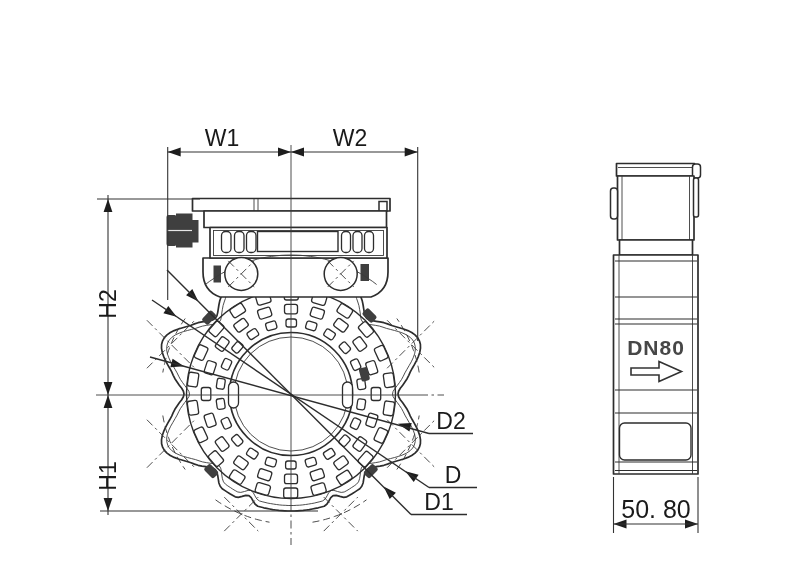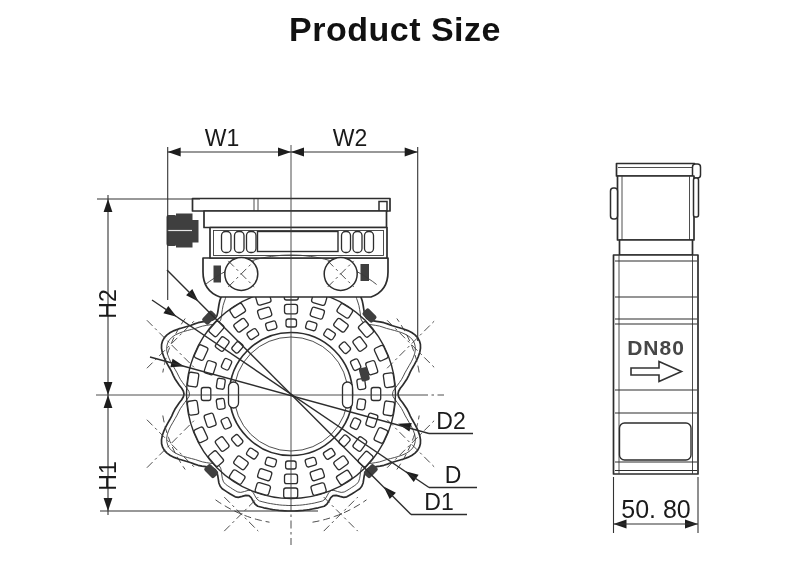--- a/index.html
+++ b/index.html
@@ -21,21 +21,20 @@
   .lbl50{font-size:25px;}
   .dn{font-family:"Liberation Sans",sans-serif;font-size:21px;font-weight:bold;fill:#474747;
       text-anchor:middle;letter-spacing:1px;}
   .arw{fill:#1d1d1d;stroke:none;}
   .wfill{fill:#fff;stroke:var(--line,#2d2d2d);stroke-width:1.5;}
 </style>
 </head>
 <body>
 
 <div class="canvas" style="--line: #2d2d2d; --cl: #3a3a3a; --dark: #3f3f3f; --bg: #ffffff;">
-  <div class="title">Product Size</div>
 
   <svg width="790" height="578" viewBox="0 0 790 578">
 
     <g>
 
       <g id="gen-body">
           <path d="M398.0 394.0L398.6 391.2L400.3 388.3L402.7 385.2L404.9 382.0L407.1 378.7L408.8 375.3L410.3 371.9L412.3 368.2L414.5 364.4L416.6 360.3L418.4 356.3L419.8 352.2L420.5 348.2L420.4 344.3L419.4 340.8L417.6 337.6L415.0 334.9L411.7 332.5L407.8 330.6L403.6 329.0L399.3 327.7L395.0 326.5L391.0 325.3L387.5 323.9L383.9 322.7L380.0 321.9L376.2 321.3L372.4 320.7L369.1 319.9L366.7 318.3L365.1 315.9L364.3 312.6L363.7 308.8L363.1 305.0L362.3 301.1L361.1 297.5L359.7 294.0L358.5 290.0L357.3 285.7L356.0 281.4L354.4 277.2L352.5 273.3L350.1 270.0L347.4 267.4L344.2 265.6L340.7 264.6L336.8 264.5L332.8 265.2L328.7 266.6L324.7 268.4L320.6 270.5L316.8 272.7L313.1 274.7L309.7 276.2L306.3 277.9L303.0 280.1L299.8 282.3L296.7 284.7L293.8 286.4L291.0 287.0L288.2 286.4L285.3 284.7L282.2 282.3L279.0 280.1L275.7 277.9L272.3 276.2L268.9 274.7L265.2 272.7L261.4 270.5L257.3 268.4L253.3 266.6L249.2 265.2L245.2 264.5L241.3 264.6L237.8 265.6L234.6 267.4L231.9 270.0L229.5 273.3L227.6 277.2L226.0 281.4L224.7 285.7L223.5 290.0L222.3 294.0L220.9 297.5L219.7 301.1L218.9 305.0L218.3 308.8L217.7 312.6L216.9 315.9L215.3 318.3L212.9 319.9L209.6 320.7L205.8 321.3L202.0 321.9L198.1 322.7L194.5 323.9L191.0 325.3L187.0 326.5L182.7 327.7L178.4 329.0L174.2 330.6L170.3 332.5L167.0 334.9L164.4 337.6L162.6 340.8L161.6 344.3L161.5 348.2L162.2 352.2L163.6 356.3L165.4 360.3L167.5 364.4L169.7 368.2L171.7 371.9L173.2 375.3L174.9 378.7L177.1 382.0L179.3 385.2L181.7 388.3L183.4 391.2L184.0 394.0L183.4 396.8L181.7 399.7L179.3 402.8L177.1 406.0L174.9 409.3L173.2 412.7L171.7 416.1L169.7 419.8L167.5 423.6L165.4 427.7L163.6 431.7L162.2 435.8L161.5 439.8L161.6 443.7L162.6 447.2L164.4 450.4L167.0 453.1L170.3 455.5L174.2 457.4L178.4 459.0L182.7 460.3L187.0 461.5L191.0 462.7L194.5 464.1L198.1 465.3L202.0 466.1L205.8 466.7L209.6 467.3L212.9 468.1L215.3 469.7L216.9 472.1L217.7 475.4L218.3 479.2L218.9 483.0L220.2 486.3L222.2 488.7L224.7 490.4L227.3 492.1L229.9 493.8L232.5 495.3L235.2 496.8L238.3 497.3L242.1 496.4L245.8 495.4L248.9 495.6L251.2 497.7L253.1 501.0L255.2 504.3L257.8 506.2L260.7 507.0L263.7 507.8L266.7 508.4L269.7 509.0L272.7 509.6L275.7 510.0L278.8 510.4L281.8 510.6L284.9 510.8L287.9 511.0L291.0 511.0L294.1 511.0L297.1 510.8L300.2 510.6L303.2 510.4L306.3 510.0L309.3 509.6L312.3 509.0L315.3 508.4L318.3 507.8L321.3 507.0L324.2 506.2L326.8 504.3L328.9 501.0L330.8 497.7L333.1 495.6L336.2 495.4L339.9 496.4L343.7 497.3L346.8 496.8L349.5 495.3L352.1 493.8L354.7 492.1L357.3 490.4L359.8 488.7L361.8 486.3L363.1 483.0L363.7 479.2L364.3 475.4L365.1 472.1L366.7 469.7L369.1 468.1L372.4 467.3L376.2 466.7L380.0 466.1L383.9 465.3L387.5 464.1L391.0 462.7L395.0 461.5L399.3 460.3L403.6 459.0L407.8 457.4L411.7 455.5L415.0 453.1L417.6 450.4L419.4 447.2L420.4 443.7L420.5 439.8L419.8 435.8L418.4 431.7L416.6 427.7L414.5 423.6L412.3 419.8L410.3 416.1L408.8 412.7L407.1 409.3L404.9 406.0L402.7 402.8L400.3 399.7L398.6 396.8L398.0 394.0Z" class="ol"></path>
           <path d="M392.5 394.0L393.1 391.3L394.9 388.6L397.2 385.6L399.4 382.6L401.6 379.4L403.3 376.2L404.9 372.9L406.9 369.4L409.1 365.6L411.3 361.8L413.2 357.8L414.6 353.9L415.3 350.0L415.2 346.3L414.3 342.9L412.6 339.9L410.0 337.2L406.8 335.0L403.0 333.2L398.8 331.7L394.6 330.5L390.4 329.4L386.5 328.4L383.0 327.2L379.5 326.1L375.7 325.4L372.0 324.8L368.3 324.4L365.1 323.7L362.8 322.2L361.3 319.9L360.6 316.7L360.2 313.0L359.6 309.3L358.9 305.5L357.8 302.0L356.6 298.5L355.6 294.6L354.5 290.4L353.3 286.2L351.8 282.0L350.0 278.2L347.8 275.0L345.1 272.4L342.1 270.7L338.7 269.8L335.0 269.7L331.1 270.4L327.2 271.8L323.2 273.7L319.4 275.9L315.6 278.1L312.1 280.1L308.8 281.7L305.6 283.4L302.4 285.6L299.4 287.8L296.4 290.1L293.7 291.9L291.0 292.5L288.3 291.9L285.6 290.1L282.6 287.8L279.6 285.6L276.4 283.4L273.2 281.7L269.9 280.1L266.4 278.1L262.6 275.9L258.8 273.7L254.8 271.8L250.9 270.4L247.0 269.7L243.3 269.8L239.9 270.7L236.9 272.4L234.2 275.0L232.0 278.2L230.2 282.0L228.7 286.2L227.5 290.4L226.4 294.6L225.4 298.5L224.2 302.0L223.1 305.5L222.4 309.3L221.8 313.0L221.4 316.7L220.7 319.9L219.2 322.2L216.9 323.7L213.7 324.4L210.0 324.8L206.3 325.4L202.5 326.1L199.0 327.2L195.5 328.4L191.6 329.4L187.4 330.5L183.2 331.7L179.0 333.2L175.2 335.0L172.0 337.2L169.4 339.9L167.7 342.9L166.8 346.3L166.7 350.0L167.4 353.9L168.8 357.8L170.7 361.8L172.9 365.6L175.1 369.4L177.1 372.9L178.7 376.2L180.4 379.4L182.6 382.6L184.8 385.6L187.1 388.6L188.9 391.3L189.5 394.0L188.9 396.7L187.1 399.4L184.8 402.4L182.6 405.4L180.4 408.6L178.7 411.8L177.1 415.1L175.1 418.6L172.9 422.4L170.7 426.2L168.8 430.2L167.4 434.1L166.7 438.0L166.8 441.7L167.7 445.1L169.4 448.1L172.0 450.8L175.2 453.0L179.0 454.8L183.2 456.3L187.4 457.5L191.6 458.6L195.5 459.6L199.0 460.8L202.5 461.9L206.3 462.6L210.0 463.2L213.7 463.6L216.9 464.3L219.2 465.8L220.7 468.1L221.4 471.3L221.8 475.0L222.4 478.7L223.5 481.9L225.5 484.2L227.8 485.9L230.3 487.5L232.7 489.1L235.2 490.6L237.8 492.0L240.8 492.4L244.5 491.5L248.1 490.4L251.0 490.5L253.2 492.5L254.9 495.8L256.9 499.1L259.3 500.9L262.1 501.7L265.0 502.4L267.8 503.1L270.7 503.6L273.6 504.1L276.4 504.5L279.3 504.9L282.3 505.2L285.2 505.3L288.1 505.5L291.0 505.5L293.9 505.5L296.8 505.3L299.7 505.2L302.7 504.9L305.6 504.5L308.4 504.1L311.3 503.6L314.2 503.1L317.0 502.4L319.9 501.7L322.7 500.9L325.1 499.1L327.1 495.8L328.8 492.5L331.0 490.5L333.9 490.4L337.5 491.5L341.2 492.4L344.2 492.0L346.8 490.6L349.3 489.1L351.7 487.5L354.2 485.9L356.5 484.2L358.5 481.9L359.6 478.7L360.2 475.0L360.6 471.3L361.3 468.1L362.8 465.8L365.1 464.3L368.3 463.6L372.0 463.2L375.7 462.6L379.5 461.9L383.0 460.8L386.5 459.6L390.4 458.6L394.6 457.5L398.8 456.3L403.0 454.8L406.8 453.0L410.0 450.8L412.6 448.1L414.3 445.1L415.2 441.7L415.3 438.0L414.6 434.1L413.2 430.2L411.3 426.2L409.1 422.4L406.9 418.6L404.9 415.1L403.3 411.8L401.6 408.6L399.4 405.4L397.2 402.4L394.9 399.4L393.1 396.7L392.5 394.0Z" class="thin"></path>
           <circle cx="291" cy="394" r="104.5" class="ln" stroke-width="1.4"></circle>
           <rect x="382.0" y="375.2" width="14" height="10" rx="2.2" class="slot" transform="rotate(82.0 389.0 380.2)"></rect>

